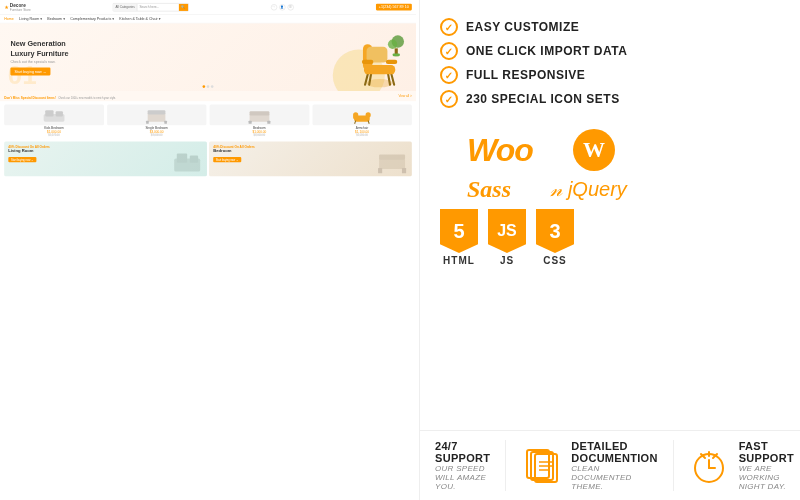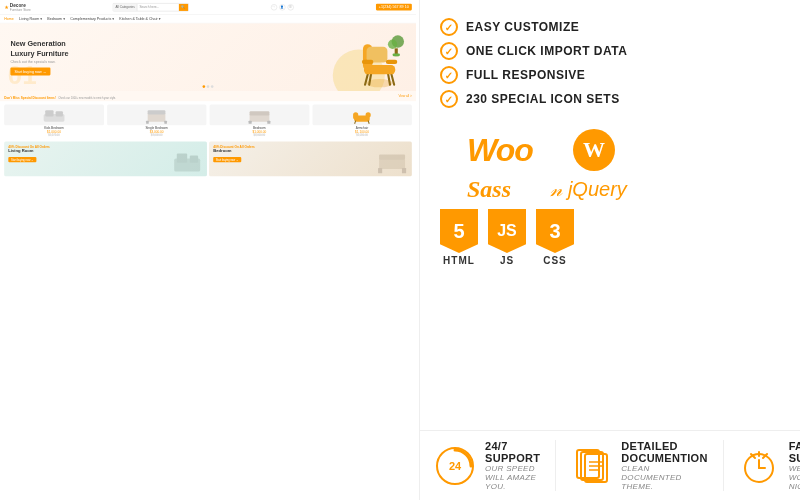--- a/index.html
+++ b/index.html
@@ -626,27 +626,20 @@
       <div class="badge-shield css3-shield">
         <span class="badge-letter">3</span>
       </div>
       <span class="badge-label">CSS</span>
     </div>
   </div>
 
   <div class="bottom-bar">
 
     <div class="bottom-feature">
-      <div class="bottom-icon">
-        <svg width="40" height="40" viewBox="0 0 40 40">
-          <circle cx="20" cy="20" r="18" fill="none" stroke="#f90" stroke-width="2"></circle>
-          <text x="20" y="24" text-anchor="middle" fill="#f90" font-size="11" font-weight="bold" font-family="Arial">24</text>
-          <path d="M 20 4 A 16 16 0 0 1 36 20" fill="none" stroke="#f90" stroke-width="3" stroke-linecap="round"></path>
-        </svg>
-      </div>
       <div class="bottom-text">
         <h4>24/7 SUPPORT</h4>
         <p>OUR SPEED WILL AMAZE YOU.</p>
       </div>
     </div>
 
     <div class="bottom-feature">
       <div class="bottom-icon">
         <svg width="36" height="40" viewBox="0 0 36 40">
           <rect x="4" y="4" width="22" height="28" rx="2" fill="none" stroke="#f90" stroke-width="2"></rect>

